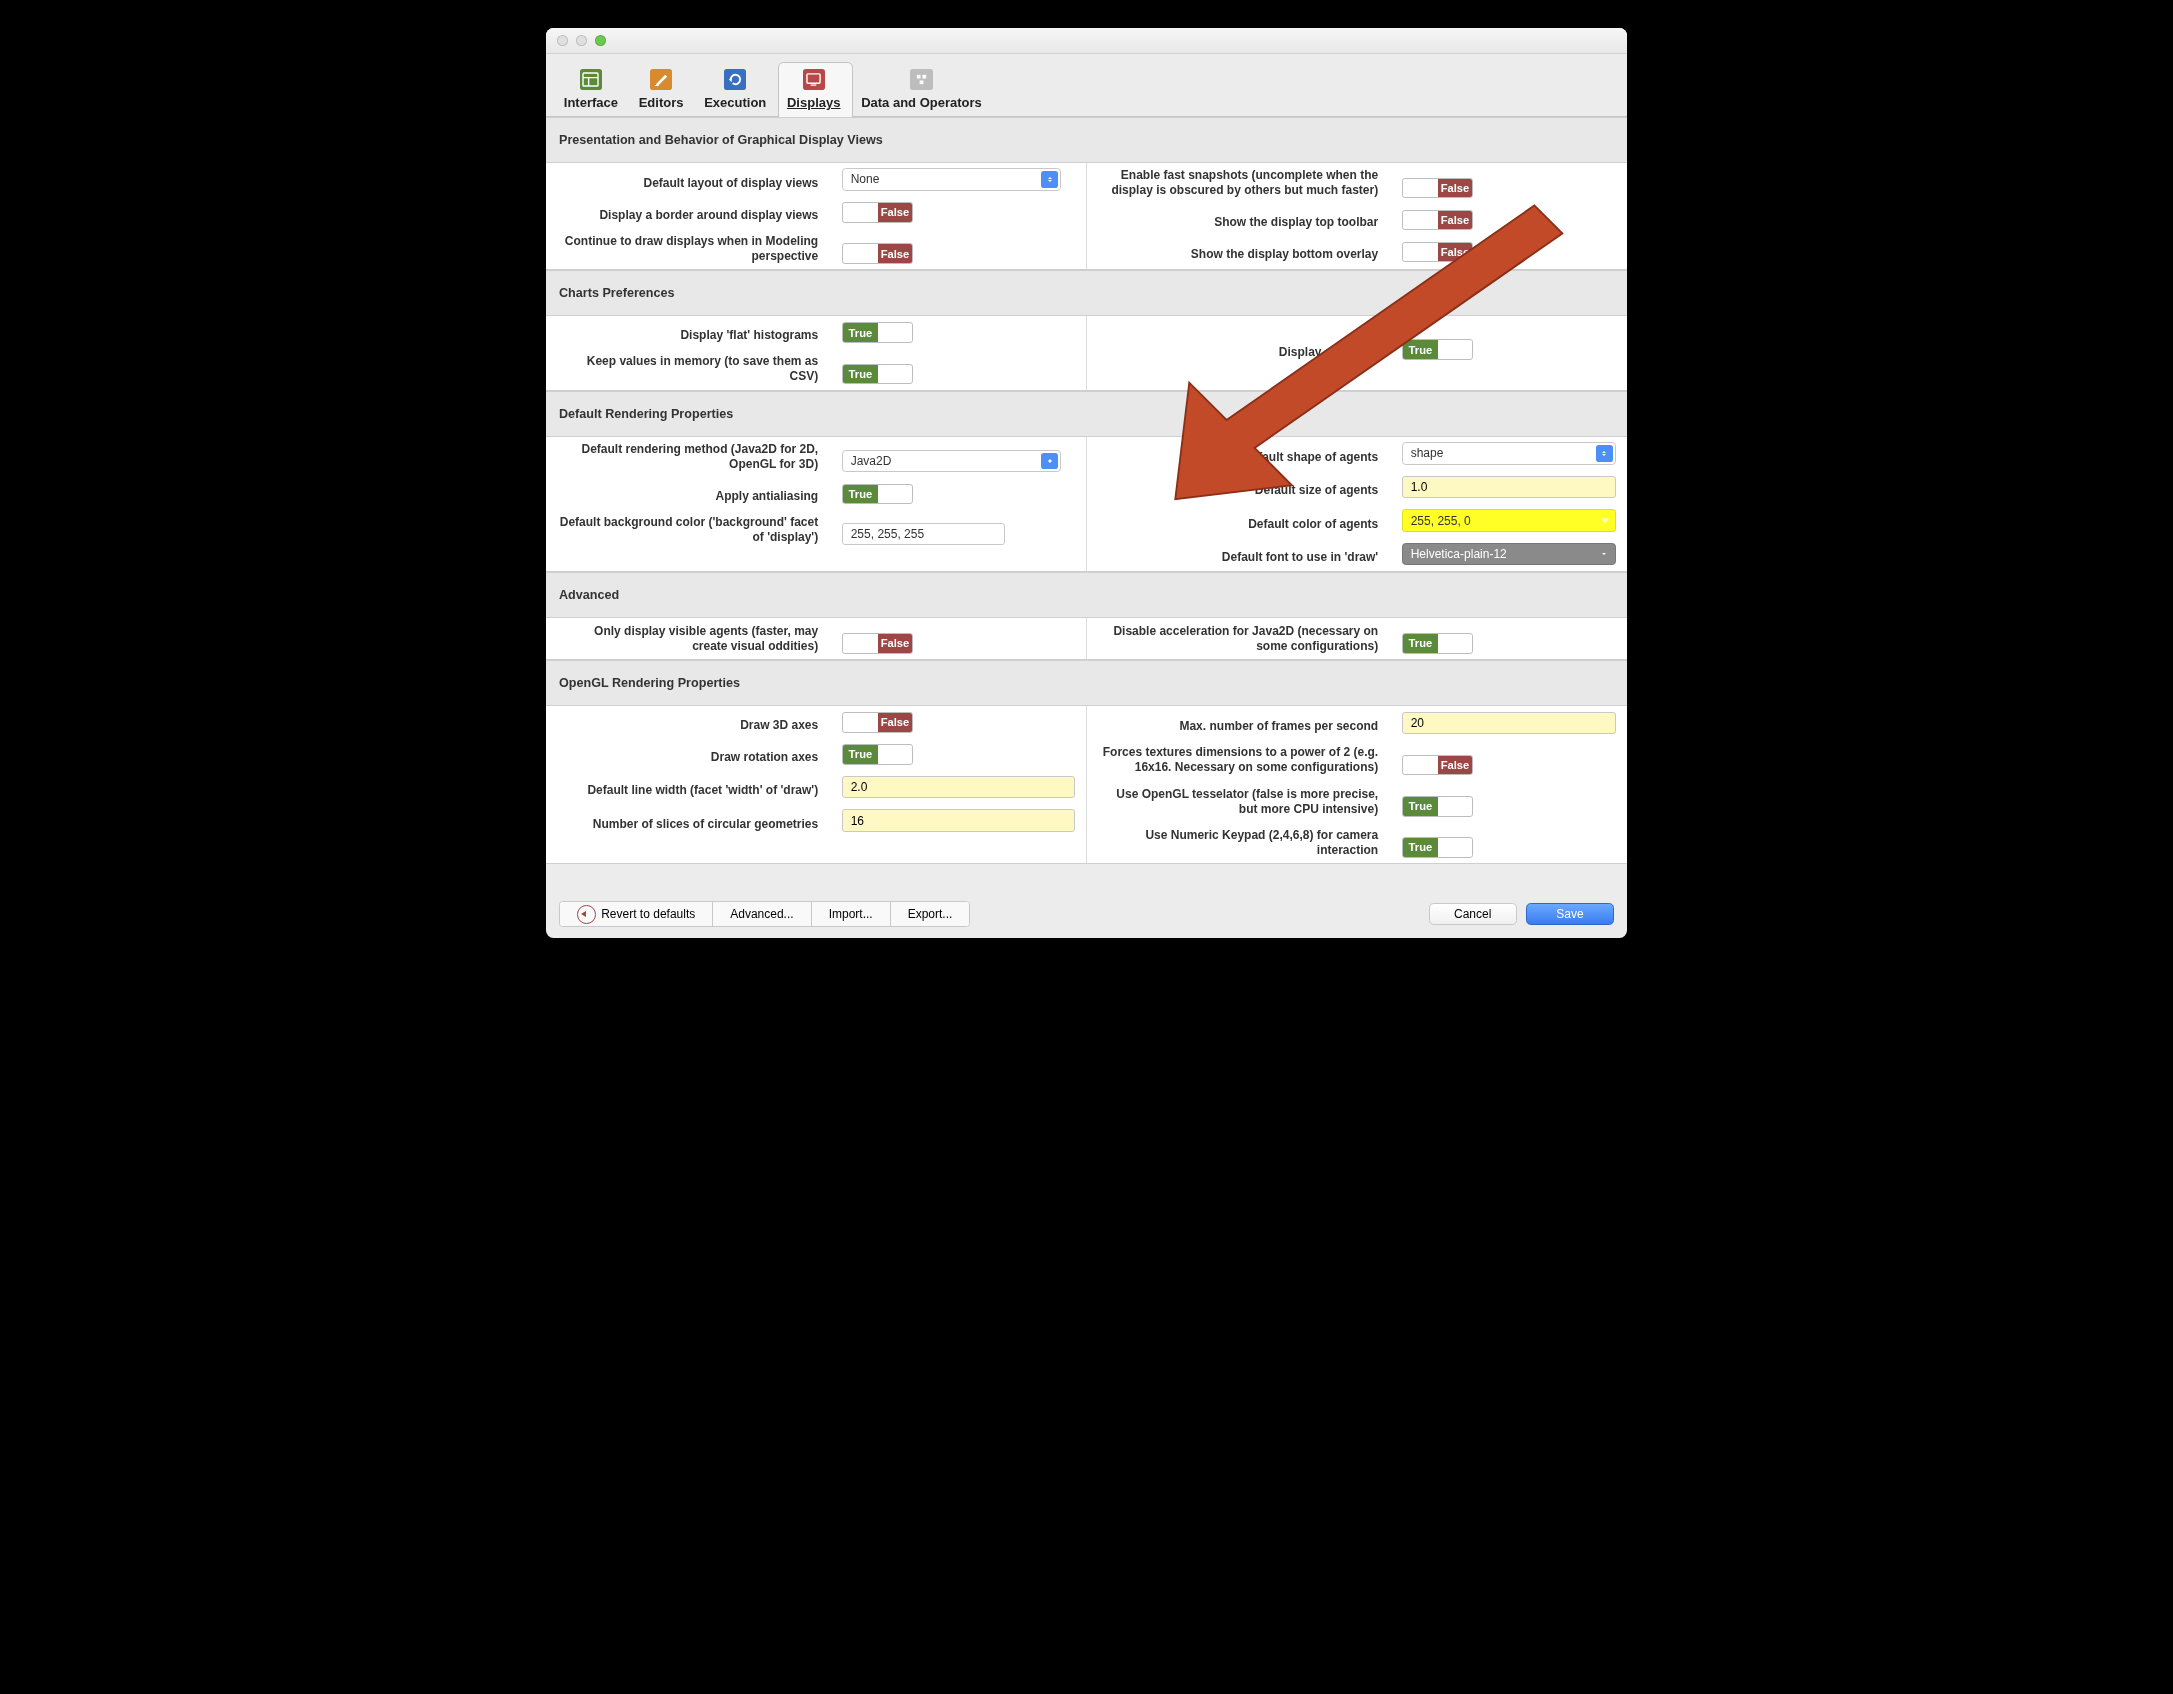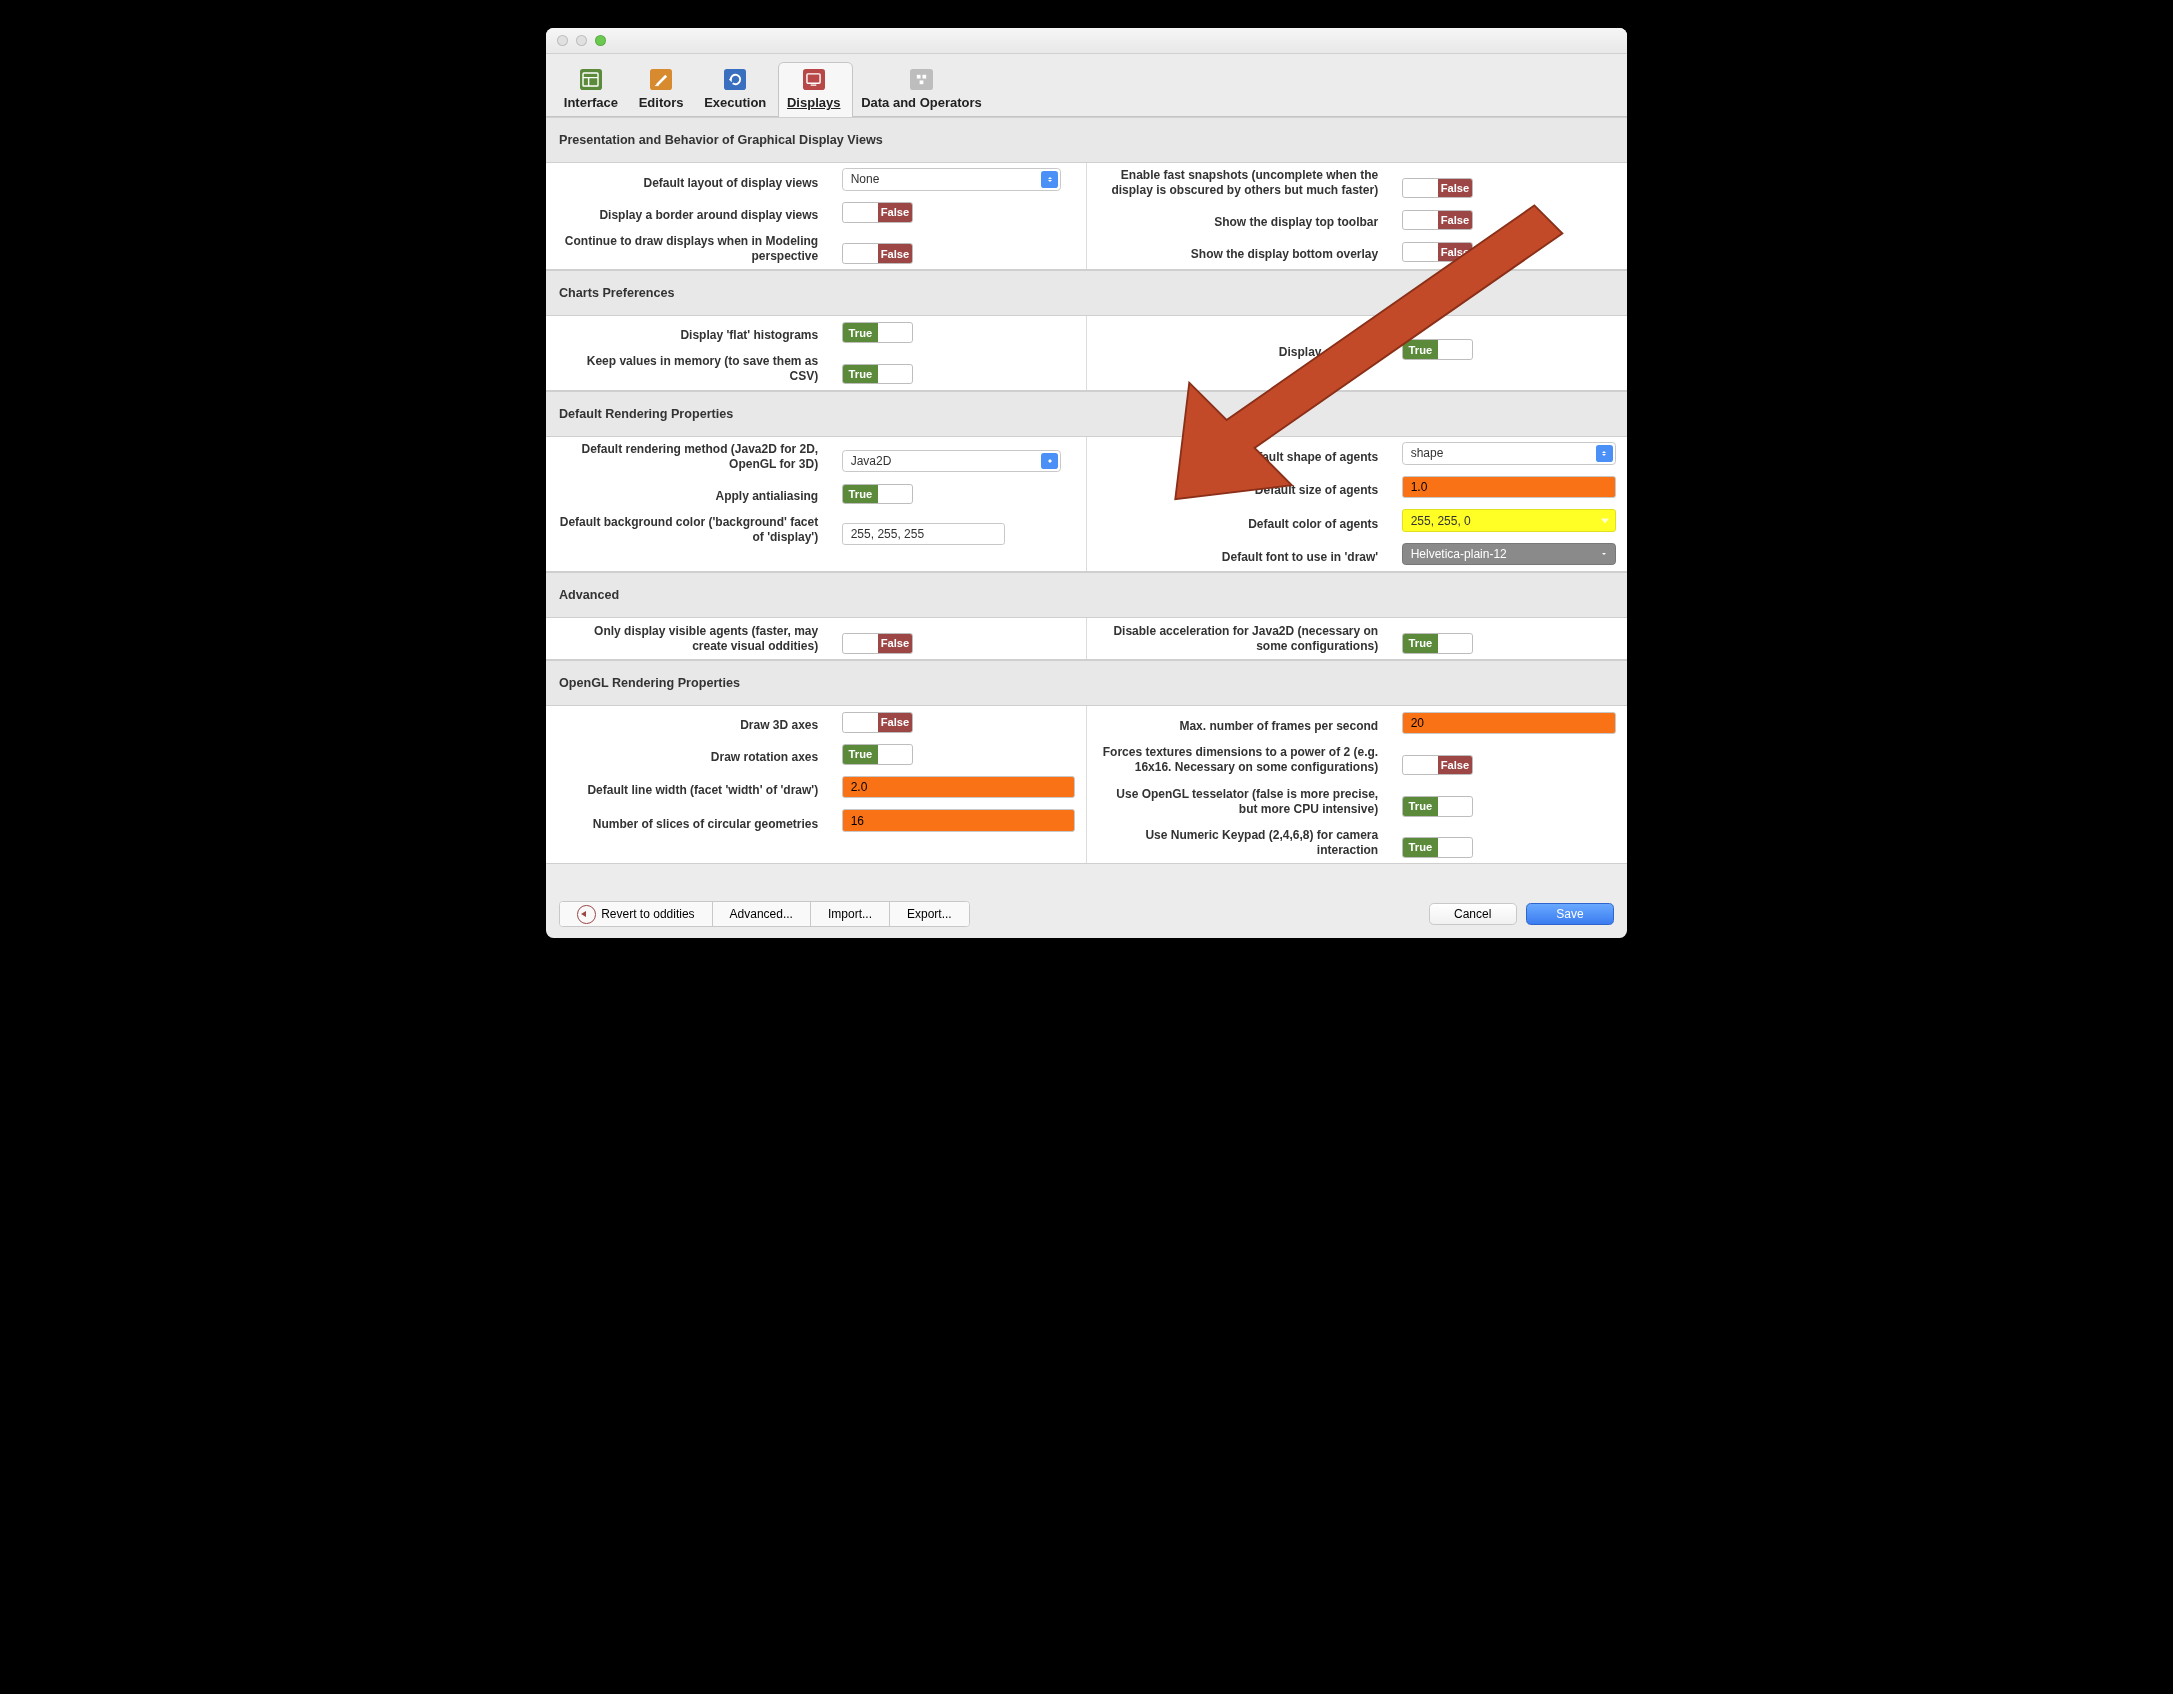--- a/index.html
+++ b/index.html
@@ -28,21 +28,21 @@
 .select.small { width: 219px; flex: none; }
 .select-caret { position: absolute; right: 1.9px; top: 1.9px; bottom: 1.9px; width: 17px; background: #4a90f7; border-radius: 2.8px; display: flex; flex-direction: column; justify-content: center; align-items: center; gap: 0.9px; }
 .select-caret::before, .select-caret::after { content:''; width:0; height:0; border-left:2.8px solid transparent; border-right:2.8px solid transparent; }
 .select-caret::before { border-bottom: 2.8px solid #fff; }
 .select-caret::after { border-top: 2.8px solid #fff; }
 .toggle { width: 71px; height: 20.5px; border: 0.9px solid #bdbdbd; border-radius: 2.8px; display: flex; overflow: hidden; background: #fff; }
 .toggle-fill { width: 50%; display: flex; align-items: center; justify-content: center; color: #fff; font-size: 11.2px; font-weight: 600; }
 .toggle.true .toggle-fill { background: #5a8a3a; }
 .toggle.false { flex-direction: row-reverse; }
 .toggle.false .toggle-fill { background: #9c4646; }
-.text-input { flex: 1; height: 22.4px; border: 0.9px solid #c8c8c8; border-radius: 2.8px; padding: 0 7.5px; font-size: 12px; background: #f97316; }
+.text-input { flex: 1; height: 22.4px; border: 0.9px solid #c8c8c8; border-radius: 2.8px; padding: 0 7.5px; font-size: 12px; background: #fef9c3; }
 .color-field { flex: 1; height: 22.4px; border: 0.9px solid #c8c8c8; border-radius: 2.8px; display: flex; align-items: center; padding: 0 22.4px 0 7.5px; position: relative; font-size: 12px; }
 .color-caret { position: absolute; right: 5.6px; top: 50%; transform: translateY(-50%); width:0; height:0; border-left:4.7px solid transparent; border-right:4.7px solid transparent; border-top:5.6px solid rgba(255,255,255,0.8); }
 .highlight-row { padding: 9.3px 11.2px; }
 .highlight-box { position: relative; margin: -7.5px -5.6px -7.5px 0; padding: 9.3px 9.3px 9.3px 9.3px; border: 4.7px solid #c24a29; border-radius: 13px; display: flex; align-items: center; gap: 5.6px; }
 .highlight-color-field { width: 163px; height: 22.4px; background: #5ceaea; border: 0.9px solid #a0dede; border-radius: 2.8px; display:flex; align-items:center; padding: 0 20.5px 0 7.5px; font-size: 12px; color:#333; position: relative; }
 .highlight-color-field .color-caret { border-top-color: rgba(255,255,255,0.9); }
 .rgb-label { font-size: 11.2px; color: #999; }
 .icon-btn { width: 22.4px; height: 22.4px; border: 0.9px solid #c8c8c8; border-radius: 2.8px; background: #f5f5f5; display:flex; align-items:center; justify-content:center; color:#888; }
 .yellow-field { background: #ffff26; border-color: #e0e020; }
 .yellow-field .color-caret { border-top-color: rgba(255,255,255,0.8); }
@@ -382,21 +382,21 @@
       </div>
     </div>
       </div>
 
   </div>
 
   <div class="footer">
     <div class="footer-left">
       <button class="footer-btn">
         <span class="revert-icon"></span>
-        <span>Revert to oddities</span>
+        <span>Revert to defaults</span>
       </button>
       <button class="footer-btn">
           <span>Advanced...</span>
         </button>
       <button class="footer-btn">
           <span>Import...</span>
         </button>
       <button class="footer-btn">
           <span>Export...</span>
         </button>

